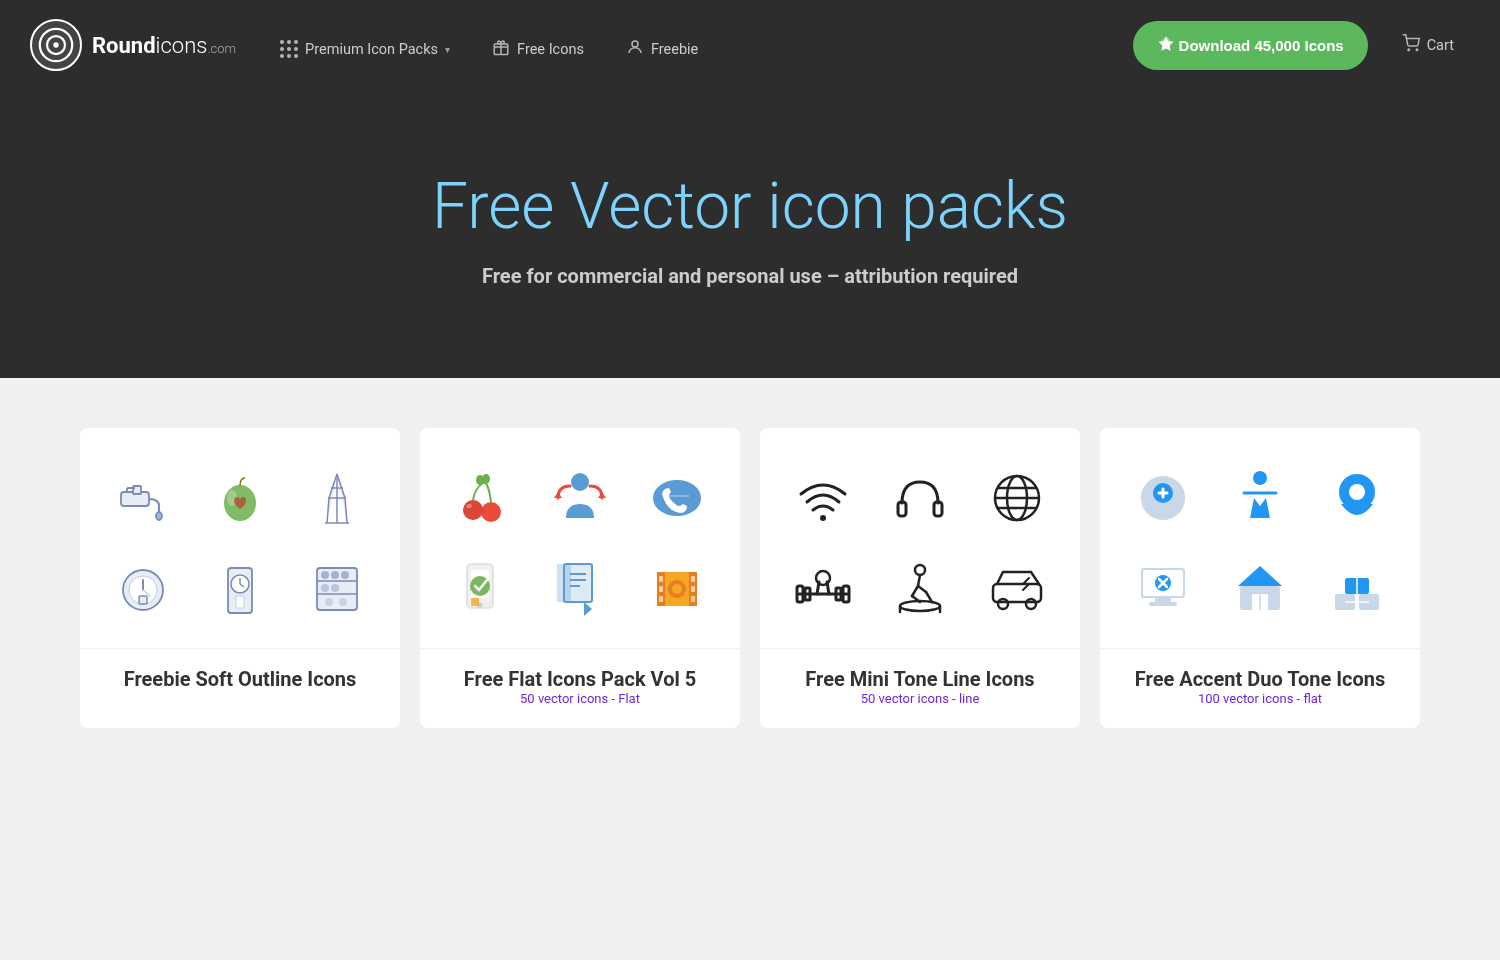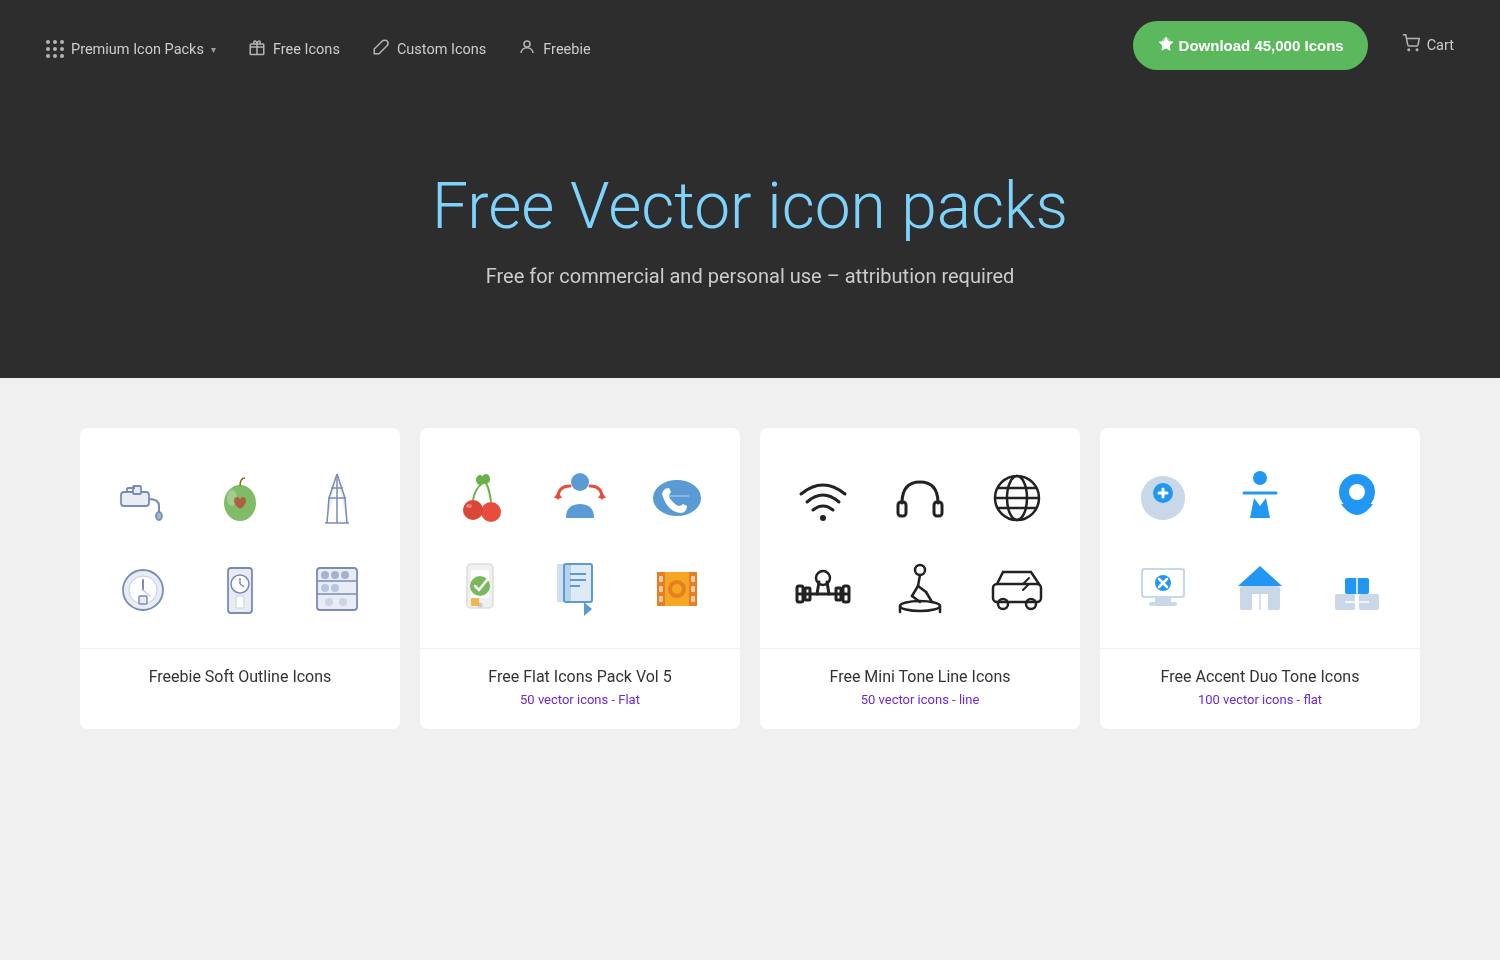--- a/index.html
+++ b/index.html
@@ -41,21 +41,21 @@
     .logo-text strong { font-weight: 700; }
     .logo-dot {
       font-size: 13px;
       color: #aaa;
       font-weight: 300;
     }
 
     .nav-items {
       display: flex;
       align-items: flex-end;
-      gap: 0;
+      gap: 10px;
       flex: 1;
       margin-top: 8px;
     }
     .nav-item {
       display: flex;
       align-items: center;
       gap: 7px;
       color: #ccc;
       font-size: 14.5px;
       padding: 0 16px;
@@ -98,21 +98,21 @@
     .hero h1 {
       font-size: 64px;
       font-weight: 300;
       color: #7dd3fc;
       margin-bottom: 20px;
       line-height: 1.15;
     }
     .hero p {
       font-size: 20px;
       color: #ccc;
-      font-weight: 400;
+      font-weight: 700;
     }
 
     
     .cards-section {
       background: #f0f0f0;
       padding: 50px 40px 60px;
     }
     .cards-grid {
       display: grid;
       grid-template-columns: repeat(4, 1fr);
@@ -145,24 +145,23 @@
     .icon-cell svg {
       width: 60px;
       height: 60px;
     }
     .card-info {
       padding: 18px 20px 22px;
       border-top: 1px solid #f0f0f0;
       text-align: center;
     }
     .card-title {
-      font-size: 16px;
-      font-weight: 400;
+      font-size: 20px;
+      font-weight: 700;
       color: #333;
-      margin-bottom: 6px;
     }
     .card-meta {
       font-size: 13px;
       color: #6d28d9;
     }
 
     
     .grid-dots {
       display: grid;
       grid-template-columns: repeat(3, 4px);
@@ -174,20 +173,34 @@
       background: #ccc;
       border-radius: 50%;
       display: block;
     }
   </style>
 </head>
 <body>
 
 <nav>
   <div class="navbar">
+    <a class="logo-area" href="#">
+      <div class="logo-circle">
+        <svg viewBox="0 0 40 40" width="36" height="36">
+          <circle cx="20" cy="20" r="18" fill="none" stroke="white" stroke-width="2.5"></circle>
+          <circle cx="20" cy="20" r="10" fill="none" stroke="white" stroke-width="2.5"></circle>
+          <circle cx="20" cy="20" r="3" fill="white"></circle>
+        </svg>
+      </div>
+      <div>
+        <span class="logo-text">
+          <strong>Round</strong><span>icons</span><span class="logo-dot">.com</span>
+        </span>
+      </div>
+    </a>
 
     <div class="nav-items">
 
       <a class="nav-item" href="#">
         <span class="nav-icon">
           <div class="grid-dots">
             <span></span>
               <span></span>
               <span></span>
             <span></span>
@@ -206,28 +219,20 @@
         <span class="nav-icon">
           <svg width="18" height="18" viewBox="0 0 24 24" fill="none" stroke="#ccc" stroke-width="2">
             <rect x="3" y="8" width="18" height="14" rx="1"></rect>
             <path d="M12 8v14M3 12h18"></path>
             <path d="M12 8c0-2 1.5-4 3-4s2 2 0 4M12 8c0-2-1.5-4-3-4s-2 2 0 4"></path>
           </svg>
         </span>
         <span>Free Icons</span>
       </a>
 
-      <a class="nav-item" href="#">
-        <span class="nav-icon">
-          <svg width="18" height="18" viewBox="0 0 24 24" fill="none" stroke="#ccc" stroke-width="2">
-            <path d="M20.84 4.61a5.5 5.5 0 0 0-7.78 0L3 14.67V21h6.33l10.06-10.06a5.5 5.5 0 0 0 1.45-6.33z"></path>
-          </svg>
-        </span>
-        <span>Custom Icons</span>
-      </a>
 
       <a class="nav-item" href="#">
         <span class="nav-icon">
           <svg width="18" height="18" viewBox="0 0 24 24" fill="none" stroke="#ccc" stroke-width="2">
             <circle cx="12" cy="8" r="4"></circle>
             <path d="M4 20c0-4 3.6-7 8-7s8 3 8 7"></path>
           </svg>
         </span>
         <span>Freebie</span>
       </a>

